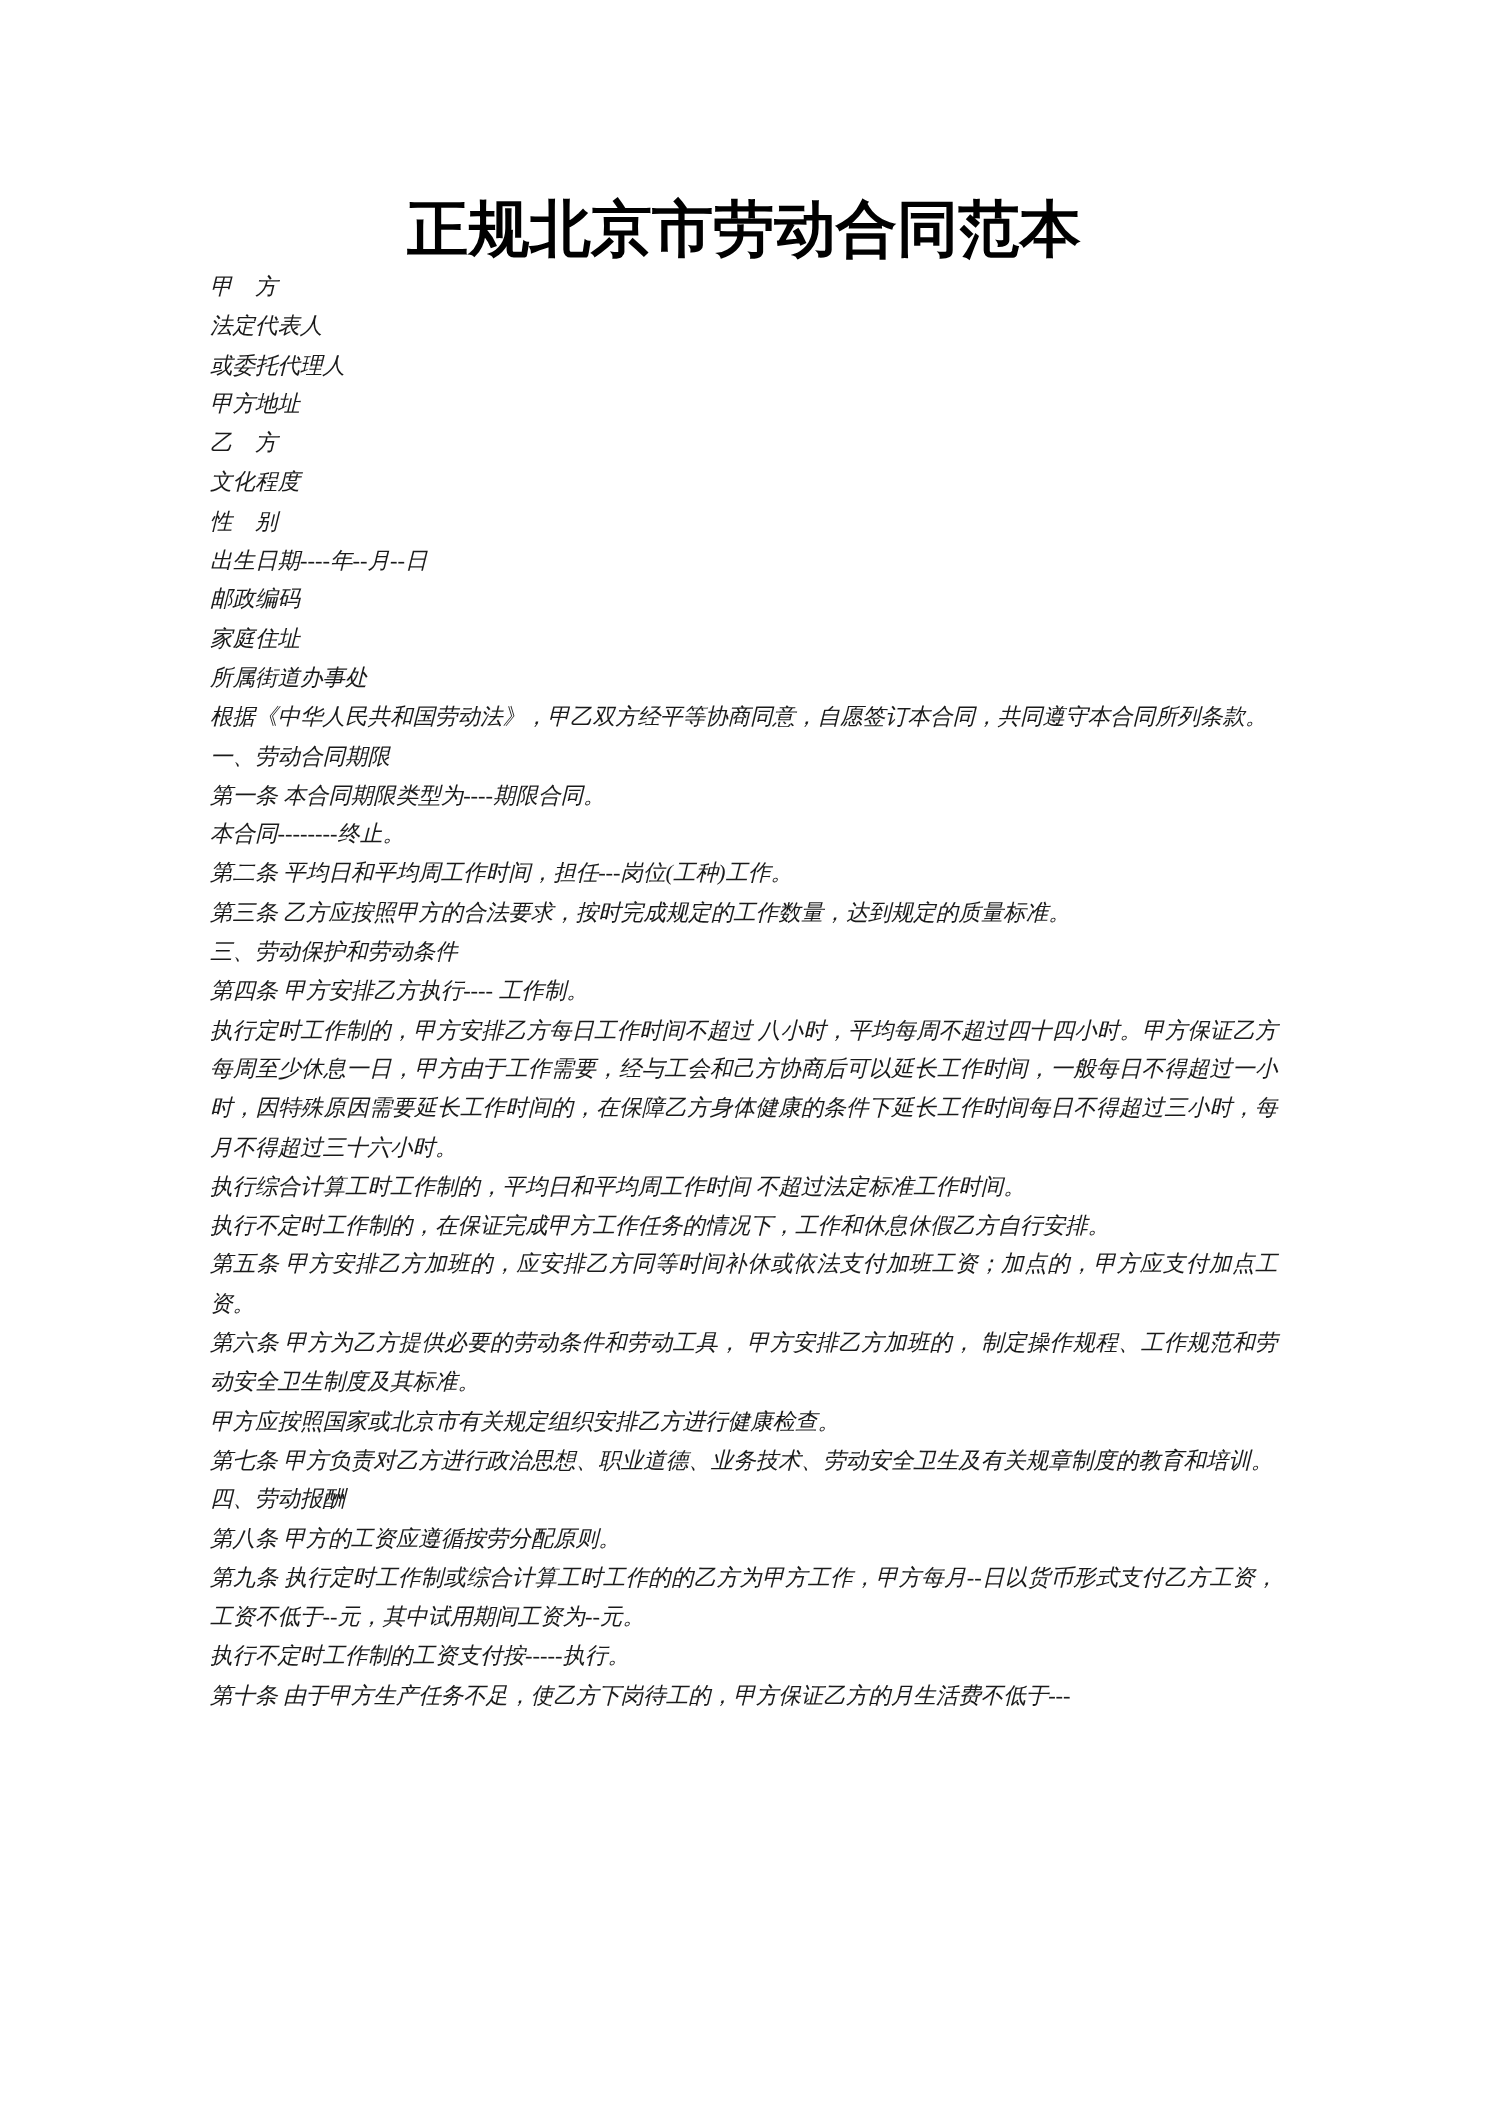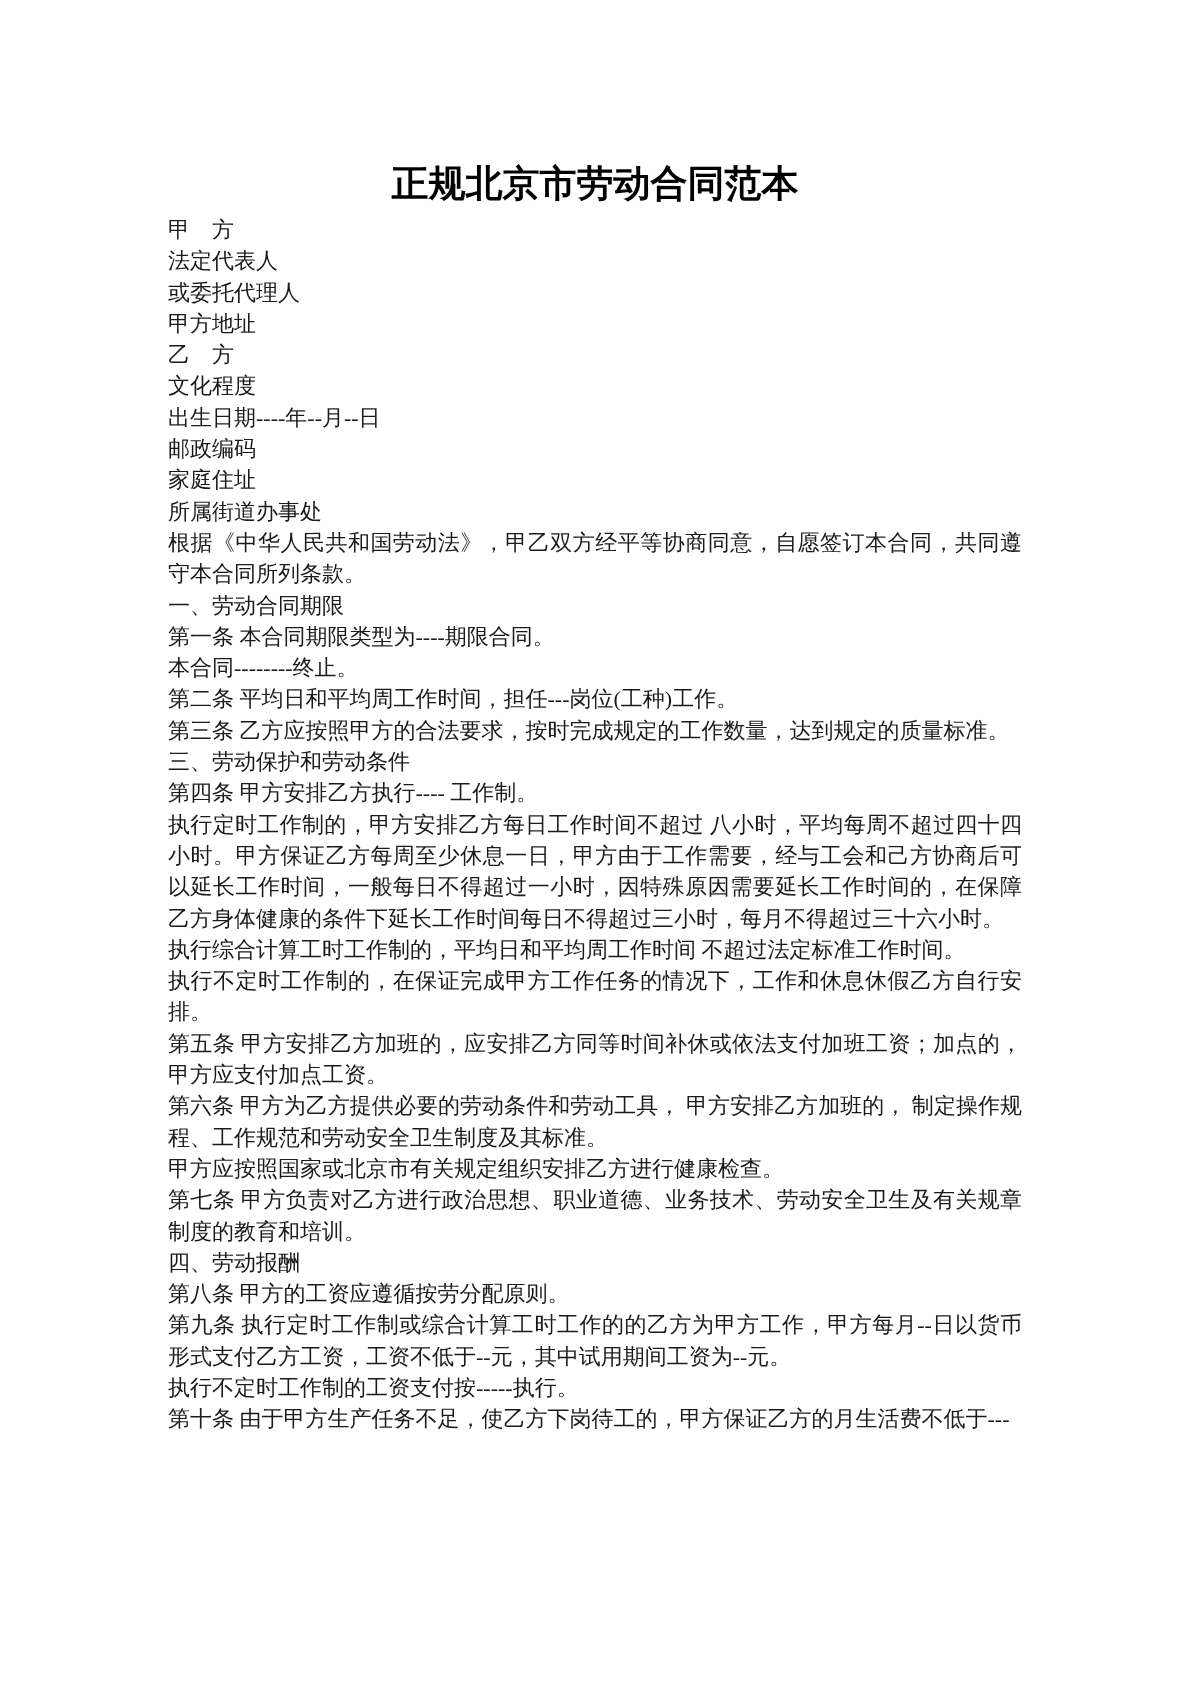--- a/index.html
+++ b/index.html
@@ -16,49 +16,51 @@
     overflow: hidden;
   }
   .page {
     padding: 0 168px;
     box-sizing: border-box;
     width: 1190px;
   }
   .title {
     margin: 158px 0 4px 0;
     text-align: center;
-    font-size: 37px;
+    font-size: 49px;
     line-height: 52px;
     font-weight: bold;
     color: #000000;
     letter-spacing: 0px;
   }
   .line {
     margin: 0;
-    font-size: 22px;
+    font-size: 18px;
     line-height: 31.3px;
     text-align: justify;
     text-justify: inter-ideograph;
     white-space: pre-wrap;
     word-break: break-all;
+    font-style: italic;
   }
 </style>
 </head>
 <body>
 
 <main class="page">
 
   <h1 class="title">正规北京市劳动合同范本</h1>
 
   <p class="line">甲　方</p>
   <p class="line">法定代表人</p>
   <p class="line">或委托代理人</p>
   <p class="line">甲方地址</p>
   <p class="line">乙　方</p>
   <p class="line">文化程度</p>
+  <p class="line">性　别</p>
   <p class="line">出生日期----年--月--日</p>
   <p class="line">邮政编码</p>
   <p class="line">家庭住址</p>
   <p class="line">所属街道办事处</p>
 
   <p class="line">根据《中华人民共和国劳动法》，甲乙双方经平等协商同意，自愿签订本合同，共同遵守本合同所列条款。</p>
   <p class="line">一、劳动合同期限</p>
   <p class="line">第一条 本合同期限类型为----期限合同。</p>
   <p class="line">本合同--------终止。</p>
   <p class="line">第二条 平均日和平均周工作时间，担任---岗位(工种)工作。</p>

